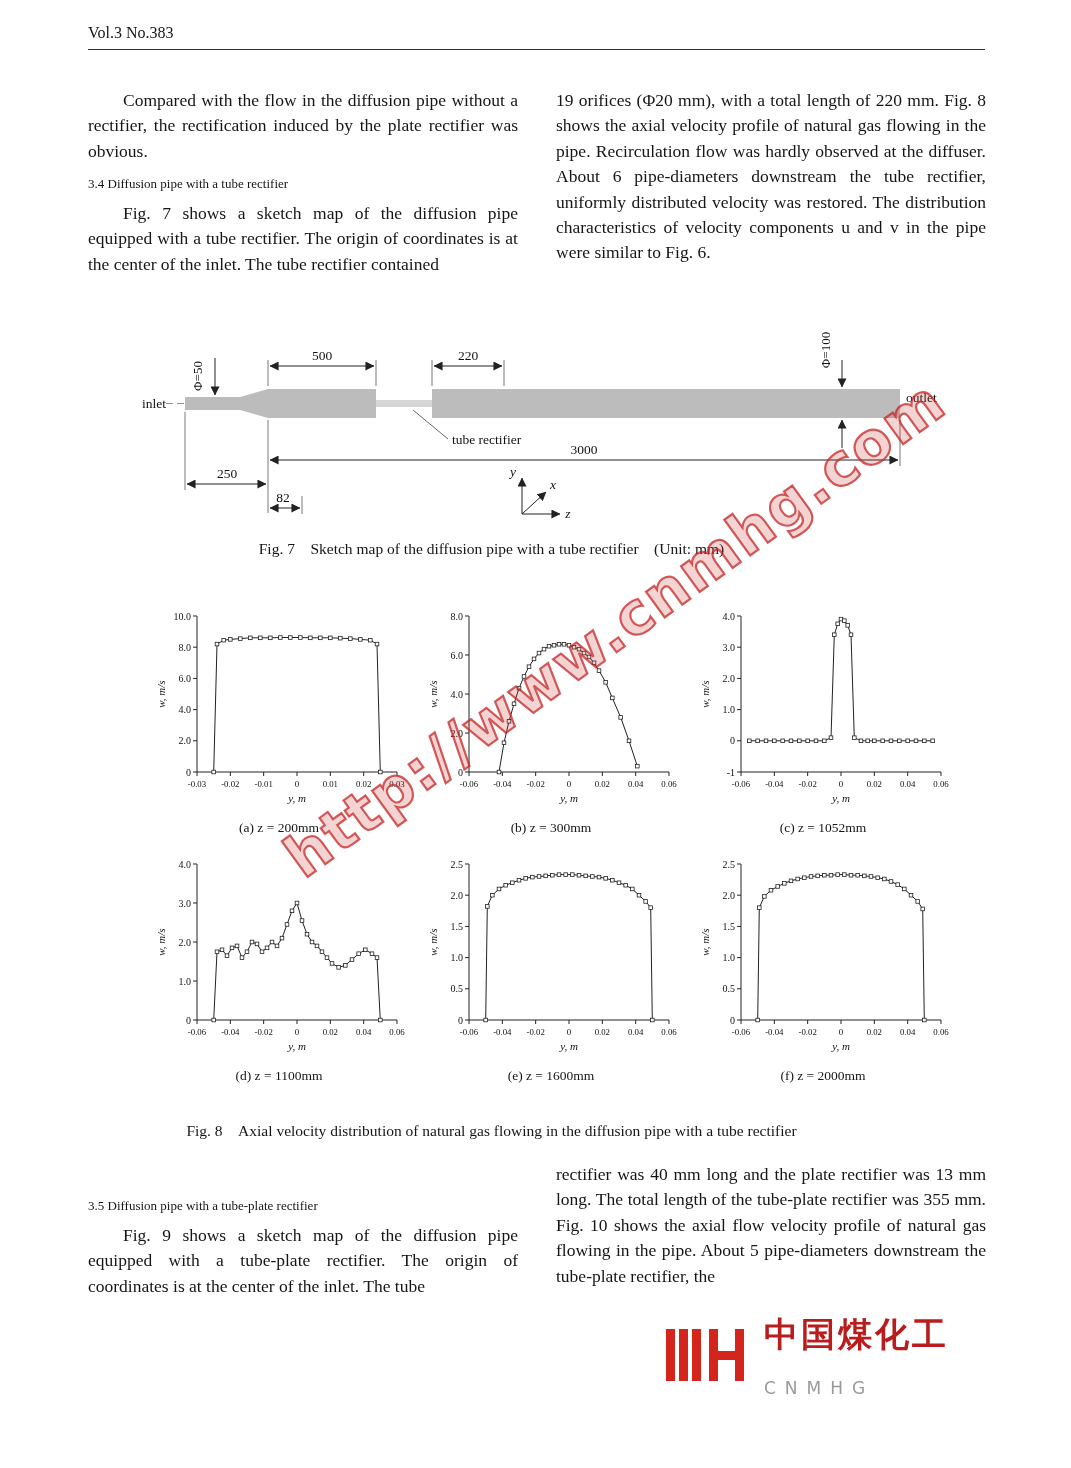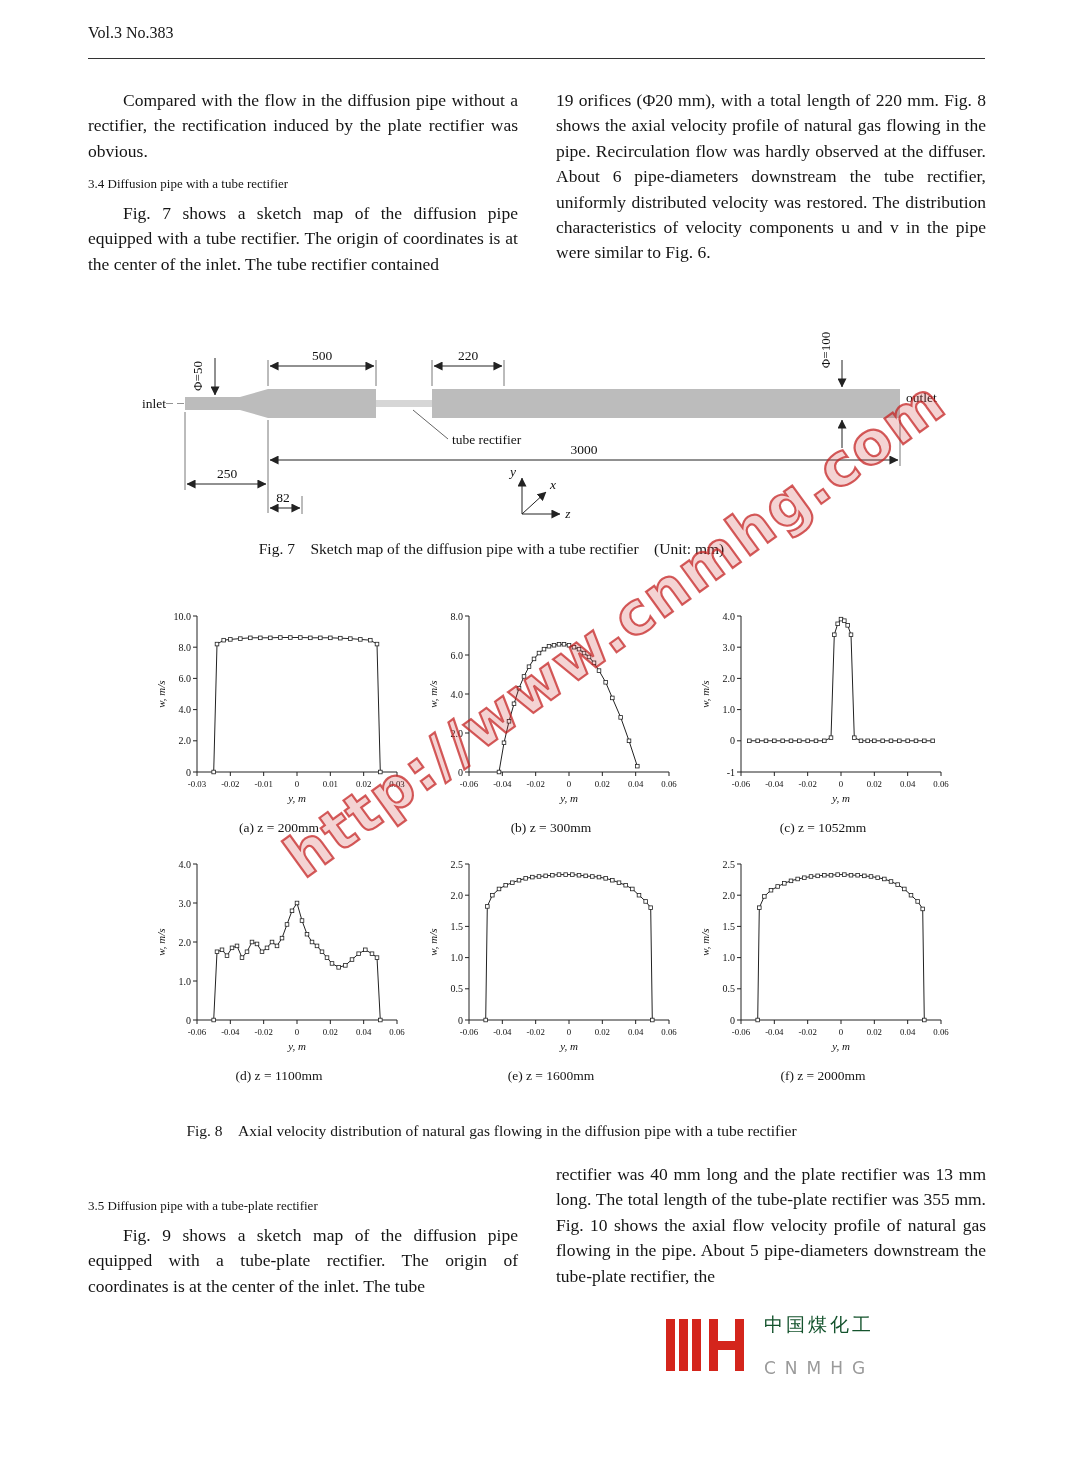--- a/index.html
+++ b/index.html
@@ -1,19 +1,19 @@
 <!DOCTYPE html>
 <html><head>
 <meta charset="utf-8">
 <style>
   *{margin:0;padding:0;box-sizing:border-box}
   html,body{width:1071px;height:1468px;background:#ffffff}
   body{font-family:"Liberation Serif",serif;color:#151515;position:relative;overflow:hidden}
   .hdr{position:absolute;left:88px;top:24px;width:897px;display:flex;align-items:baseline;
-       border-bottom:1.6px solid #333;padding-bottom:16px;font-size:16px}
+       border-bottom:1.6px solid #333;padding-bottom:7px;font-size:16px}
   .hdr-title{flex:1;text-align:center}
   .col{position:absolute;font-size:17.5px;line-height:1.45;text-align:justify}
   .col p{margin:0 0 3px}
   .col p.indent{text-indent:2em}
   .col h3{font-size:13px;margin:11px 0 7px;font-weight:normal}
   #col-l1{left:88px;top:88px;width:430px}
   #col-r1{left:556px;top:88px;width:430px}
   #col-l2{left:88px;top:1186px;width:430px}
   #col-r2{left:556px;top:1162px;width:430px}
   .fig7wrap{position:absolute;left:130px;top:308px;width:820px;height:240px}
@@ -24,21 +24,21 @@
           grid-template-columns:repeat(3,258px);column-gap:14px;row-gap:18px}
   .chart-cell{text-align:center}
   .subcap{font-size:13.5px;margin-top:2px}
   svg text{font-family:"Liberation Serif",serif;fill:#111}
   .watermark{position:absolute;left:272px;top:836px;z-index:30;white-space:nowrap;
              transform:rotate(-36deg);transform-origin:0 0;
              font-family:"DejaVu Sans",sans-serif;font-size:58px;font-weight:700;letter-spacing:2px;
              color:rgba(205,55,55,0.22);-webkit-text-stroke:2.2px rgba(198,38,38,0.75);
              pointer-events:none}
   .logo{position:absolute;left:664px;top:1312px;display:flex;align-items:center;gap:16px}
-  .logo-cn{font-family:"DejaVu Sans",sans-serif;font-size:19px;font-weight:normal;color:#14532d;letter-spacing:3px}
+  .logo-cn{font-family:"DejaVu Sans",sans-serif;font-size:34px;font-weight:bold;color:#b91c1c;letter-spacing:3px}
   .logo-en{font-family:"DejaVu Sans",sans-serif;font-size:17px;color:#9a9a9a;letter-spacing:9px;margin-top:20px}
 </style>
 </head>
 <body>
 
 <div class="hdr">
   <span>Vol.3 No.3</span>
   <span>83</span>
 </div>
 

